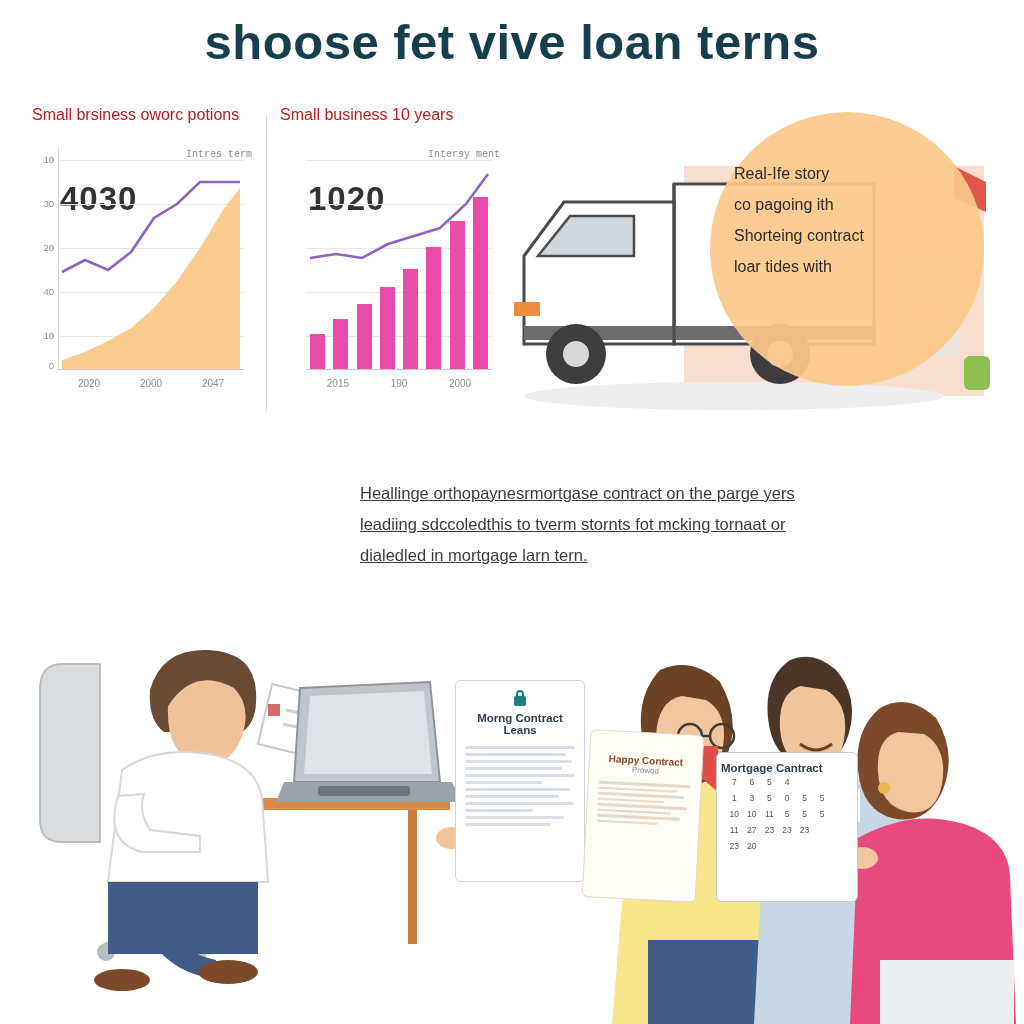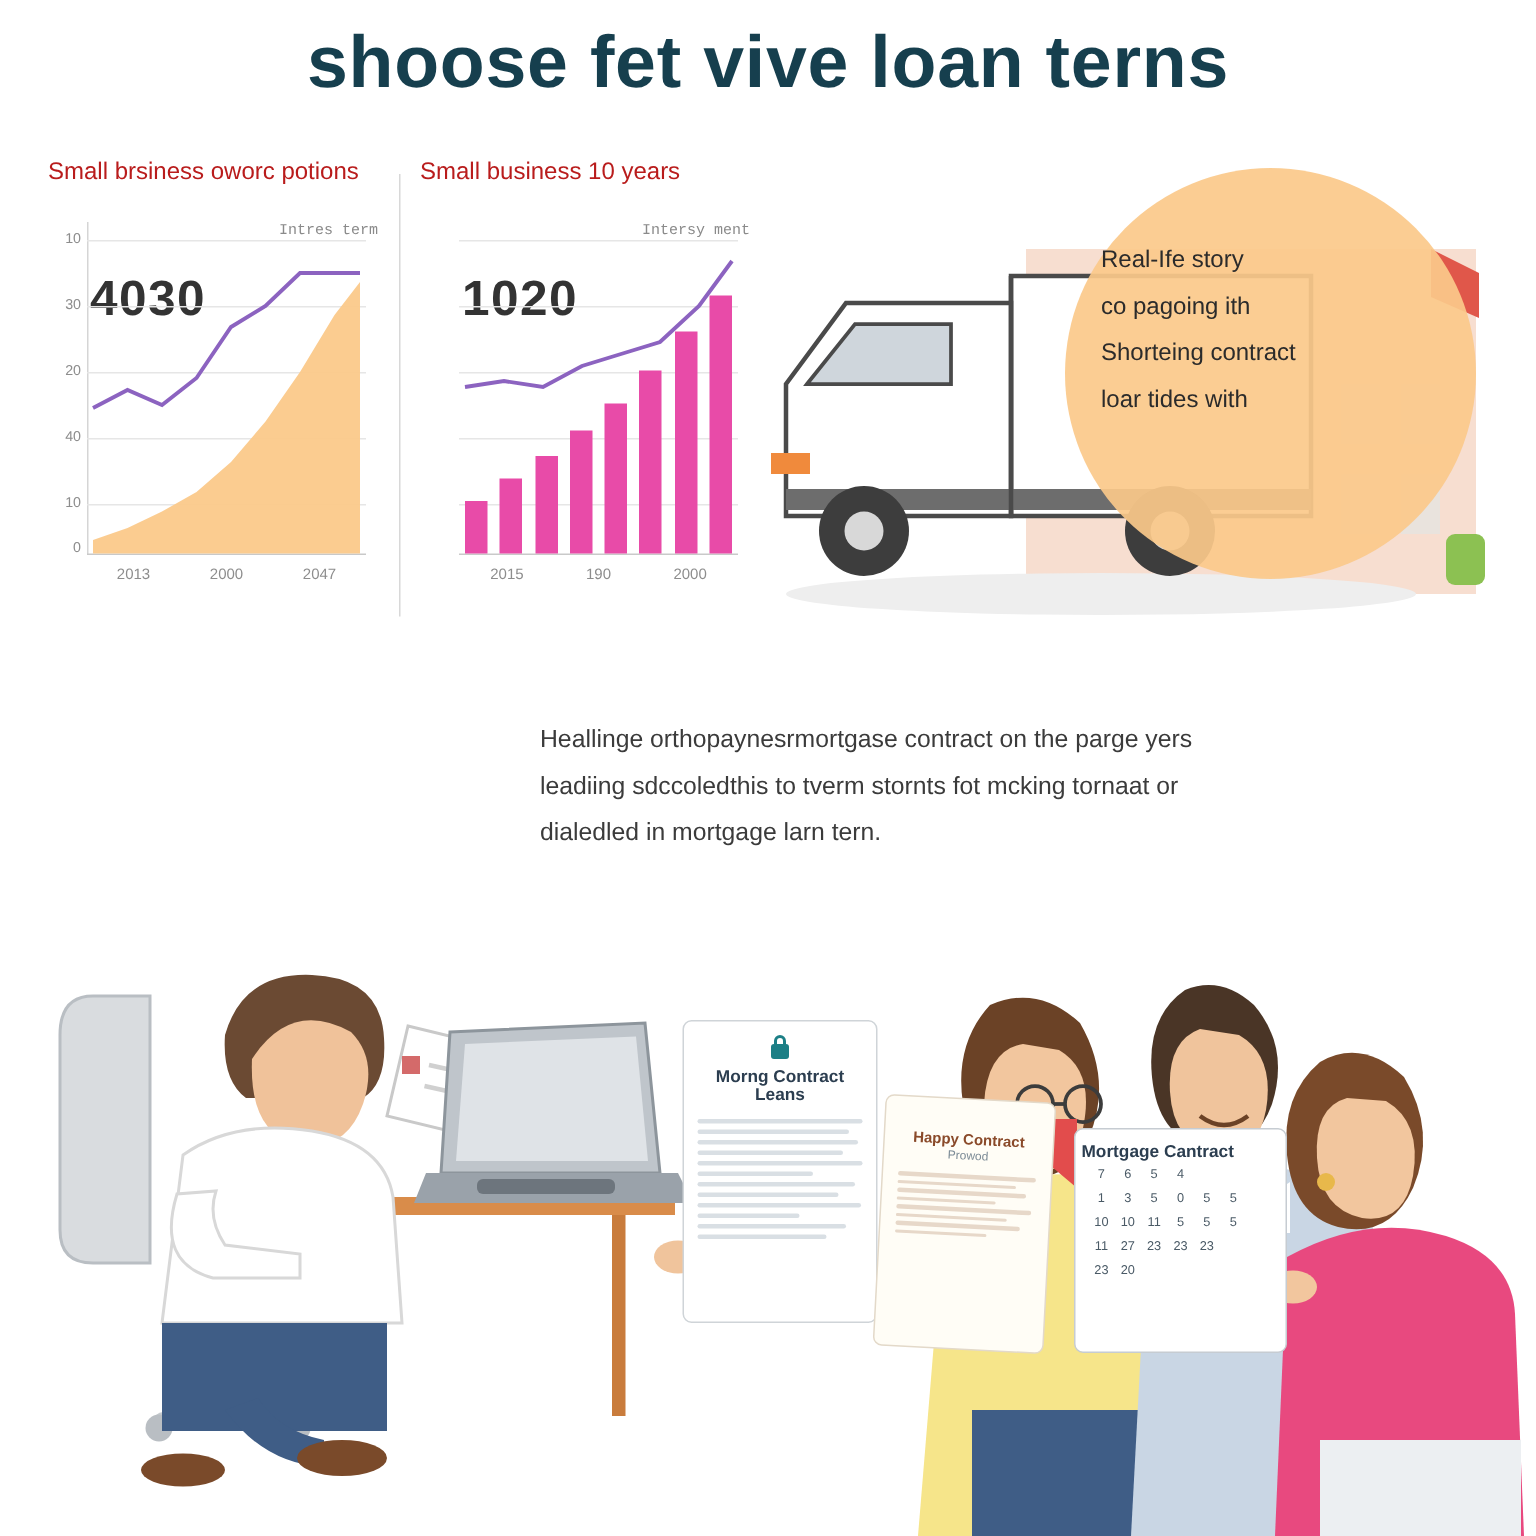--- a/index.html
+++ b/index.html
@@ -70,21 +70,21 @@
     opacity:.92;
   }
   .story-text{
     position:absolute;left:240px;top:52px;width:230px;
     font-size:16px;line-height:31px;color:#2b2b2b;
   }
 
   
   .para{
     position:absolute;left:360px;top:478px;width:580px;
-    font-size:16.5px;line-height:31px;color:#3b3b3b;
+    font-size:16.5px;line-height:31px;color:#3b3b3b;text-decoration:underline;
   }
 
   
   .scene{position:absolute;left:0;top:520px;width:1024px;height:504px;text-decoration:underline;}
 
   
   .doccard{
     position:absolute;background:#fff;border:1px solid #cfd4d8;border-radius:6px;
   }
   .doc-title{
@@ -132,21 +132,21 @@
         <div class="ylab" style="top:182px">10</div>
         <div class="ylab" style="top:212px">0</div>
 
         <svg width="186" height="222">
           <path d="M4,212 L27,204 L50,193 L73,180 L96,160 L119,133 L142,100 L165,62 L182,40 L182,221 L4,221 Z" fill="#fbc98a" opacity="0.95"></path>
           <polyline points="4,124 27,112 50,122 73,104 96,70 119,56 142,34 165,34 182,34" fill="none" stroke="#8c63c0" stroke-width="2.6"></polyline>
         </svg>
       </div>
 
       <div class="xlabels">
-        <span>2013</span>
+        <span>2020</span>
         <span>2000</span>
         <span>2047</span>
       </div>
     </div>
 
     <div class="chart-card right">
       <div class="chart-caption">Small business 10 years</div>
       <div class="chart-sub">Intersy ment</div>
       <div class="chart-bignum">1020</div>
 

